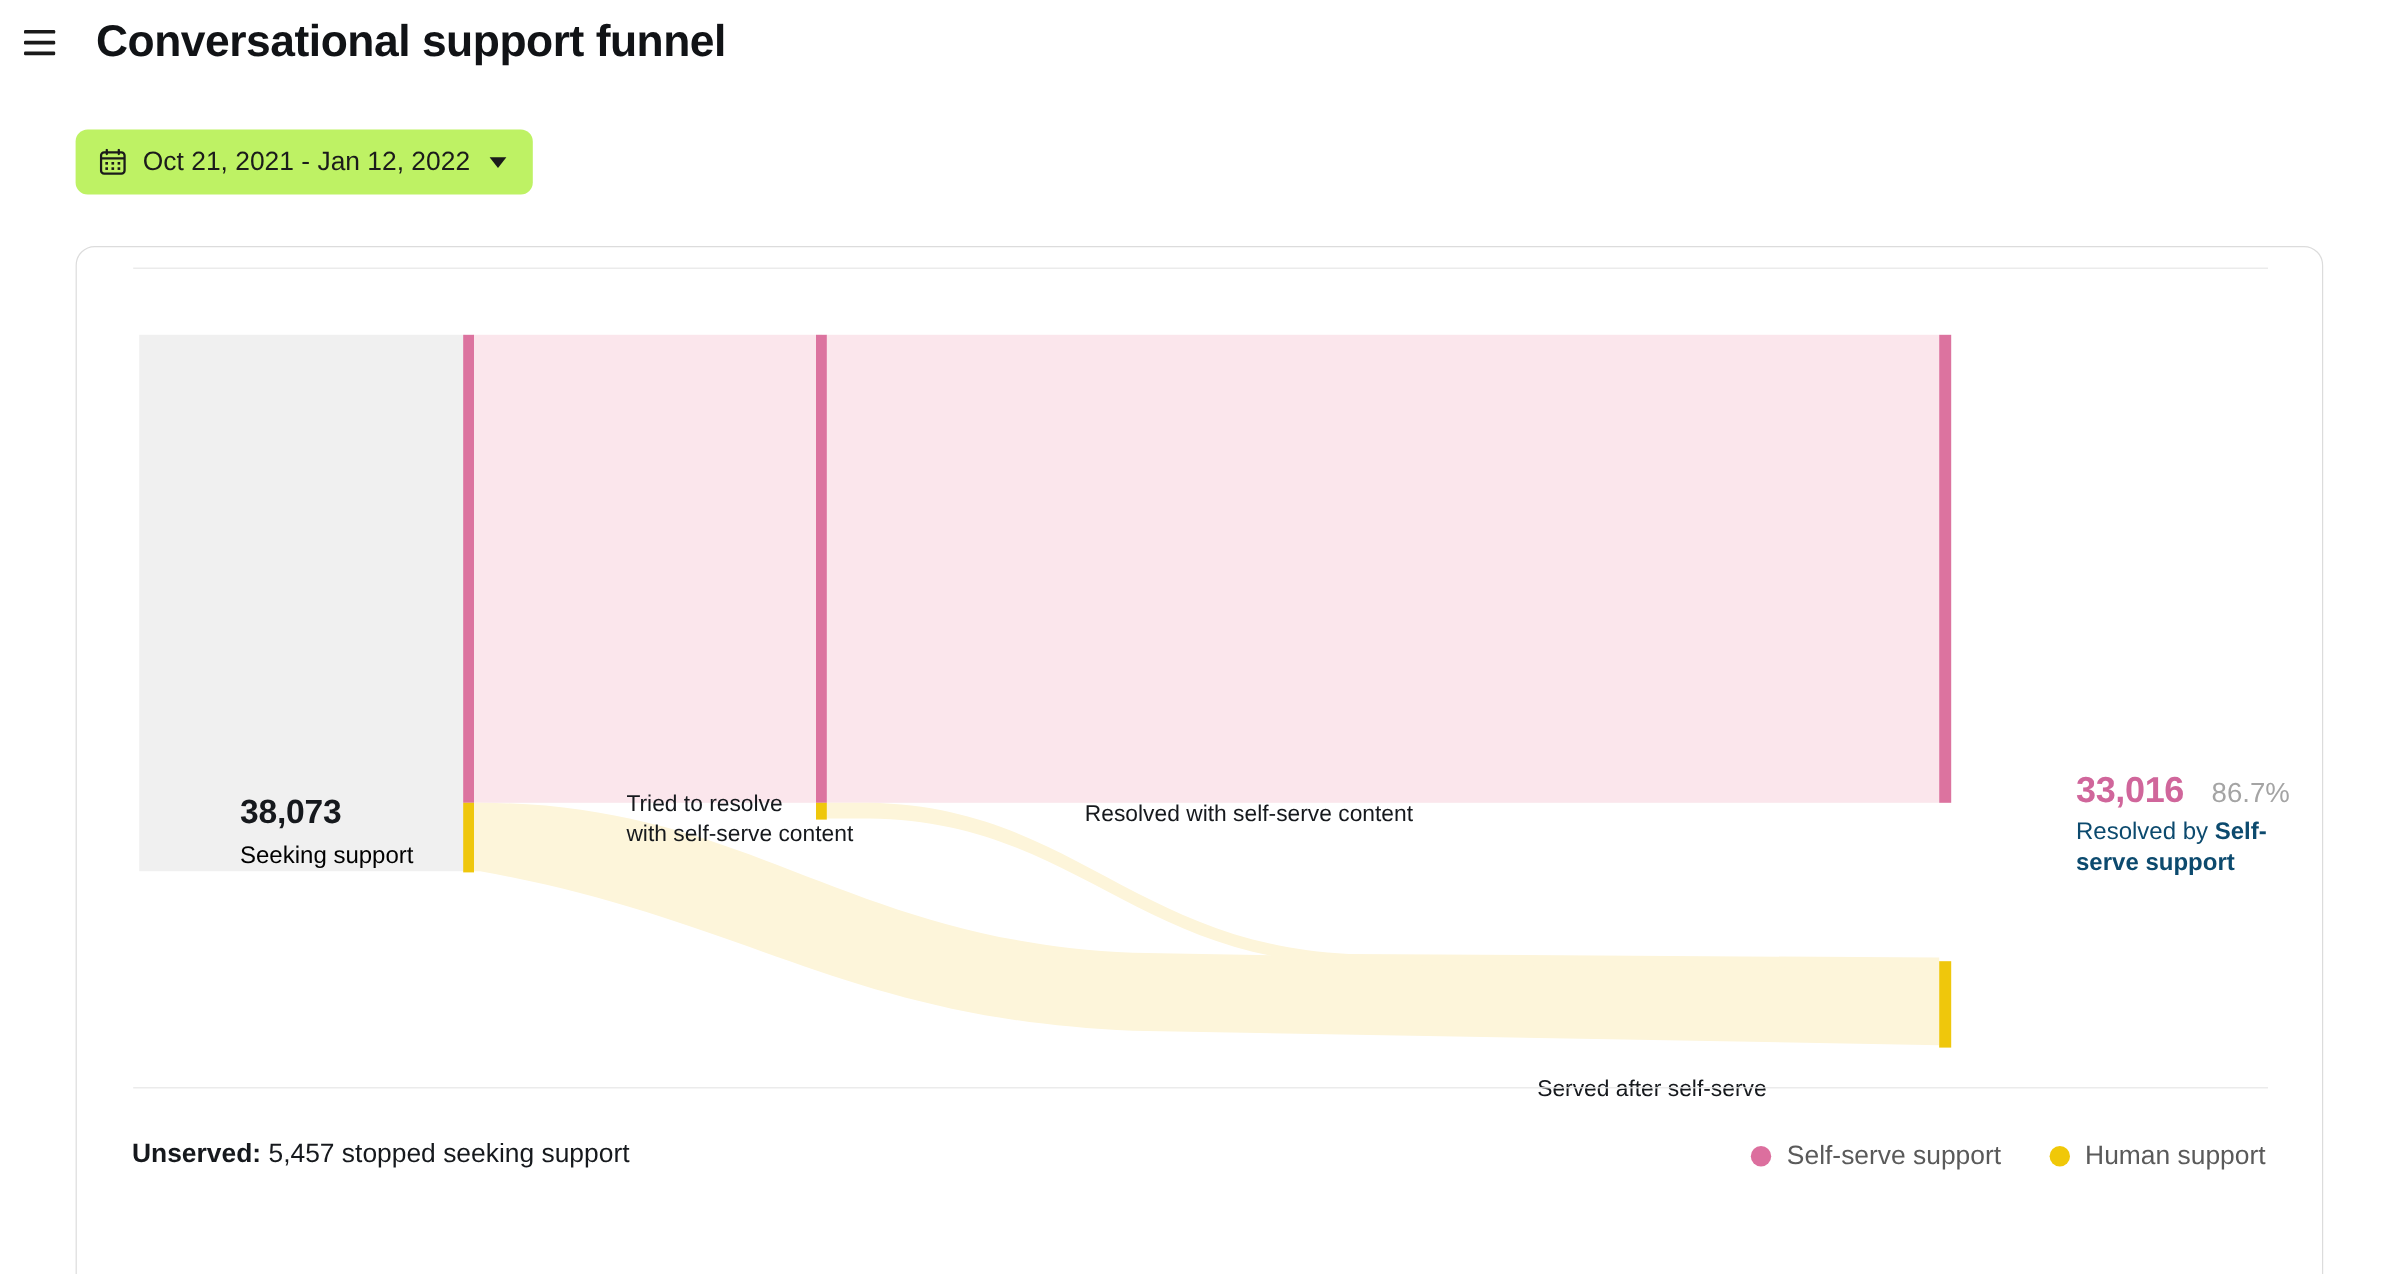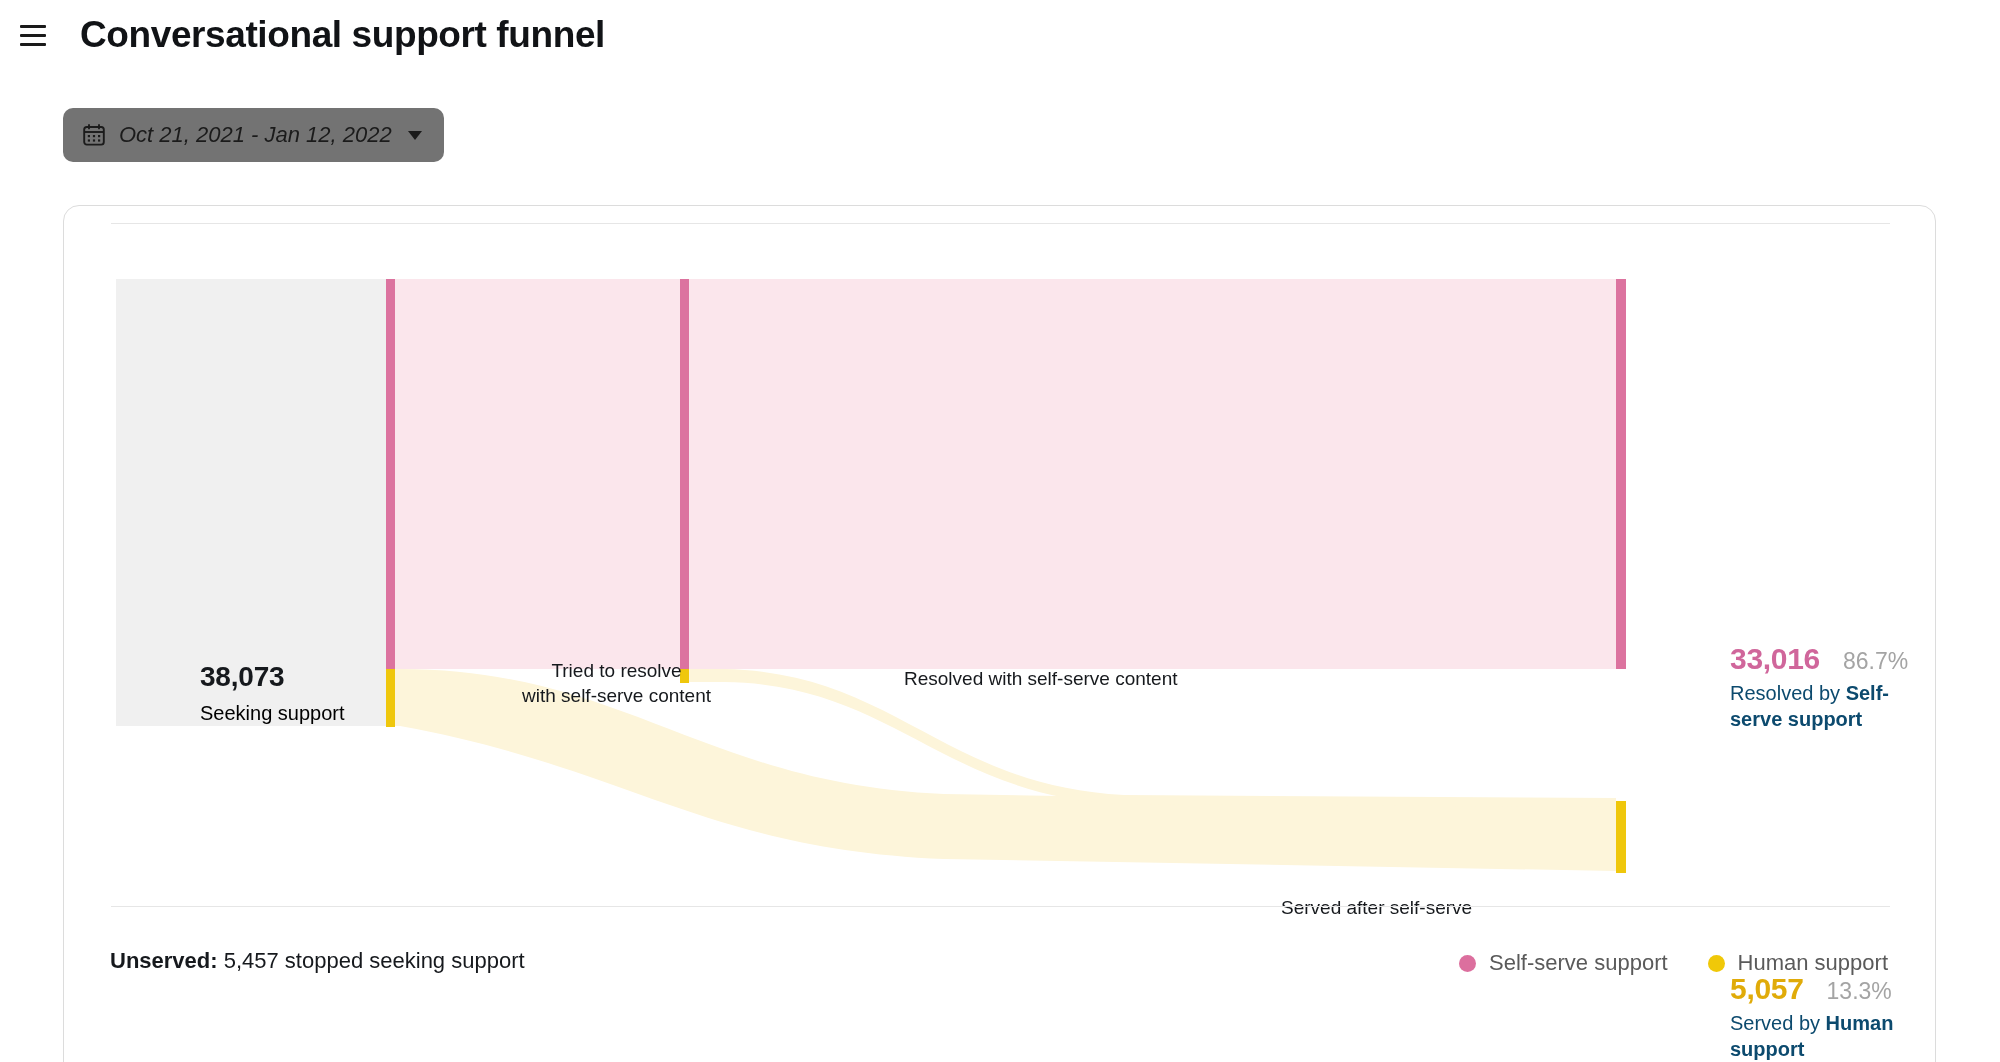--- a/index.html
+++ b/index.html
@@ -42,29 +42,28 @@
     color: #111316;
     letter-spacing: -0.4px;
     white-space: nowrap;
   }
 
   
   .daterange {
     position: absolute;
     left: 63px; top: 108px;
     height: 54px;
-    background: #737373;
+    background: #bef264;
     border: none;
     border-radius: 10px;
     display: flex;
     align-items: center;
     padding: 0 22px 0 20px;
     cursor: pointer;
     gap: 14px;
-    font-style: italic;
   }
   .cal-icon { width: 22px; height: 22px; flex: 0 0 auto; }
   .daterange-label {
     font-size: 22px;
     color: #1b1b1b;
     white-space: nowrap;
   }
   .caret {
     width: 0; height: 0;
     border-left: 7px solid transparent;
@@ -120,21 +119,21 @@
   }
 
   
   .flow-label {
     position: absolute;
     font-size: 19px;
     color: #16191d;
     line-height: 25px;
     white-space: pre-line;
   }
-  .fl-1 { left: 458px; top: 452px; text-align: center; }
+  .fl-1 { left: 458px; top: 452px; }
   .fl-2 { left: 840px; top: 460px; }
   .fl-3 { left: 458px; top: 693px; }
   .fl-4 { left: 1217px; top: 689px; }
 
   
   .outcome {
     position: absolute;
   }
   .outcome .row1 {
     display: flex;
@@ -265,27 +264,20 @@
   </div>
 
   <div class="outcome out-pink">
     <div class="row1">
       <span class="big">33,016</span>
       <span class="pct">86.7%</span>
     </div>
     <div class="sub"><span>Resolved by </span><b>Self-serve support</b></div>
   </div>
 
-  <div class="outcome out-yellow">
-    <div class="row1">
-      <span class="big">5,057</span>
-      <span class="pct">13.3%</span>
-    </div>
-    <div class="sub"><span>Served by </span><b>Human support</b></div>
-  </div>
 
   <div class="card-divider-bottom"></div>
 </div>
 
 <div class="footer-left"><b>Unserved:</b><span> 5,457 stopped seeking support</span></div>
 
 <div class="legend">
   <div class="legend-item">
     <span class="legend-dot" style="background:#dc6f9e"></span>
     <span class="legend-text">Self-serve support</span>

